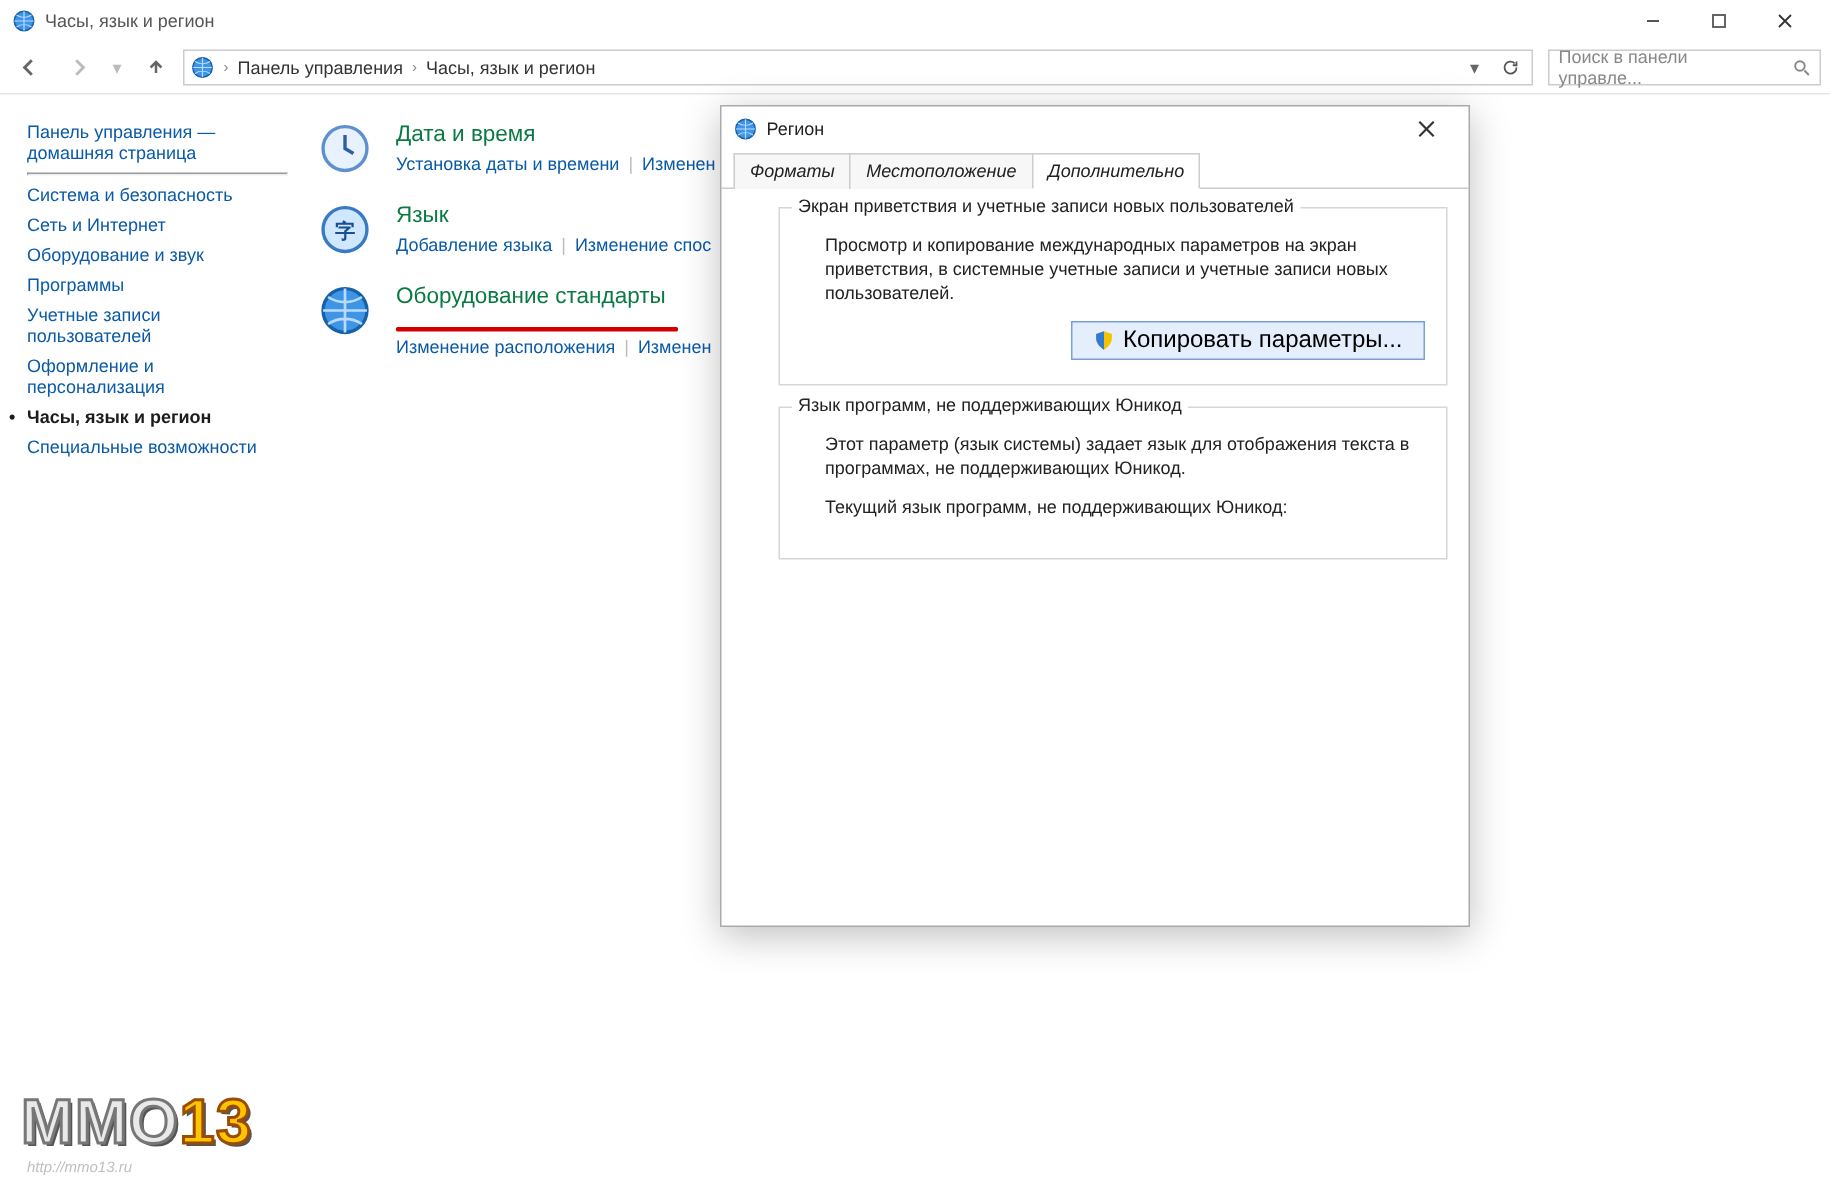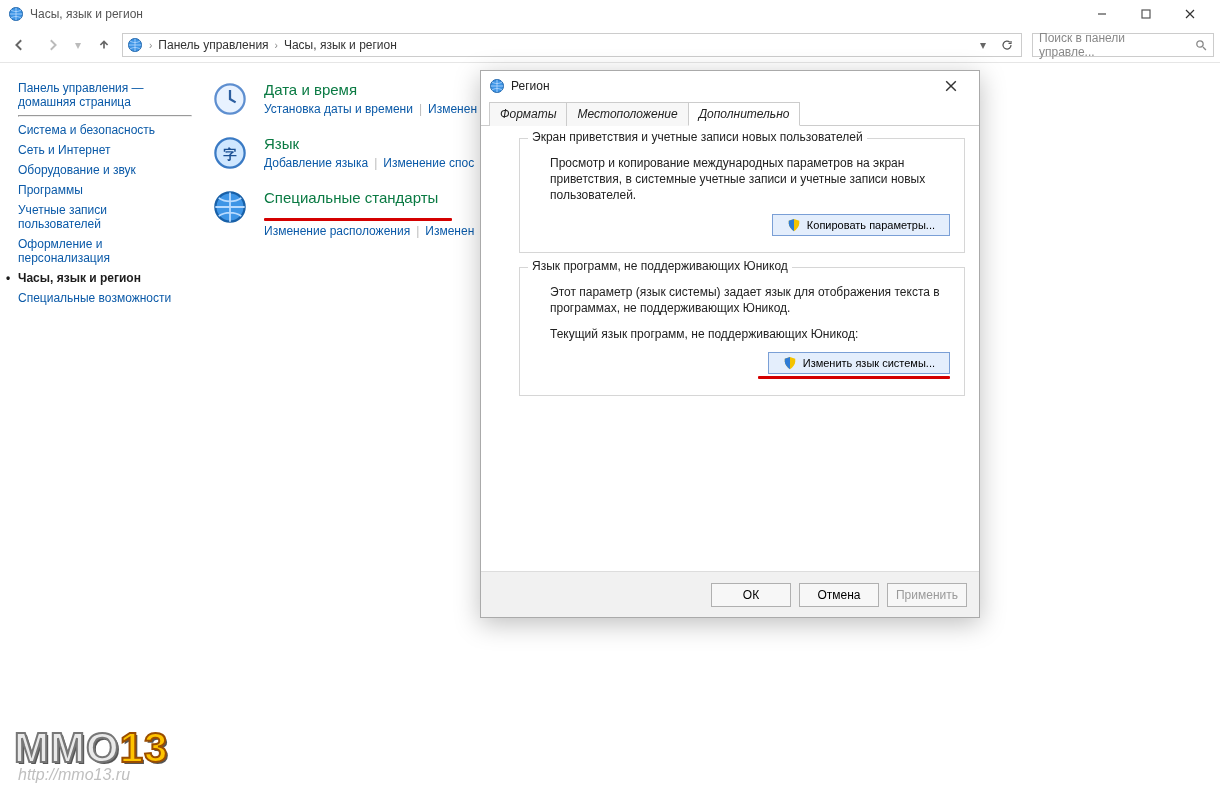--- a/index.html
+++ b/index.html
@@ -132,21 +132,21 @@
     font-size:12px; color:#222;
   }
   .group p { margin:4px 0 10px 16px; font-size:12px; line-height:1.35; }
   .group .sub { margin-left:32px; }
   .uac-btn {
     display:inline-flex; align-items:center;
     gap:6px;
     border:1px solid #7a9fd6;
     background:#e4eefc;
     padding:3px 14px;
-    font-family:inherit; font-size:11px;
+    font-family:inherit; font-size:16px;
     min-width:170px;
     justify-content:space-between;
   }
   .btn-row-right { display:flex; justify-content:flex-end; margin-top:8px; }
   .dlg-footer {
     height:46px;
     background:#f1f1f1;
     border-top:1px solid #ddd;
     display:flex; justify-content:flex-end; align-items:center;
     gap:8px; padding:0 12px;
@@ -166,21 +166,21 @@
     font-weight:900;
     font-size:42px;
     letter-spacing:1px;
     color:#e9e9e9;
     -webkit-text-stroke:2px #777;
     text-shadow:2px 2px 0 #555;
   }
   .watermark .n13 { color:#ffc400; -webkit-text-stroke:2px #9a4d00; }
   .watermark-url {
     position:absolute; left:18px; bottom:16px;
-    color:#bfbfbf; font-size:16px; font-style:italic;
+    color:#bfbfbf; font-size:10px; font-style:italic;
   }
   .shield { width:14px; height:14px; }
 </style>
 </head>
 <body>
 
 <svg width="0" height="0" style="position:absolute">
   <defs>
     <symbol id="sym-globe" viewBox="0 0 16 16">
       <circle cx="8" cy="8" r="6.5" fill="#3e95e6" stroke="#1860a8"></circle>
@@ -334,21 +334,21 @@
           <span>Изменение спос</span>
         </div>
       </div>
     </div>
 
     <div class="cat">
       <svg class="cat-icon">
           <use href="#sym-globe"></use>
         </svg>
       <div>
-        <div class="cat-title">Специальные стандарты</div>
+        <div class="cat-title">Оборудование стандарты</div>
         <span class="hl-red" style="width:188px;margin-top:-2px"></span>
         <div class="cat-links">
           <span>Изменение расположения</span>
           <span class="sep">|</span>
           <span>Изменен</span>
         </div>
       </div>
     </div>
   </div>
 </div>
@@ -382,34 +382,20 @@
             </svg>
           <span>Копировать параметры...</span>
         </button>
       </div>
     </div>
 
     <div class="group">
       <div class="legend">Язык программ, не поддерживающих Юникод</div>
       <p>Этот параметр (язык системы) задает язык для отображения текста в программах, не поддерживающих Юникод.</p>
       <p style="margin-left:16px">Текущий язык программ, не поддерживающих Юникод:</p>
-      <div class="btn-row-right" style="flex-direction:column;align-items:flex-end;gap:2px">
-        <button class="uac-btn">
-          <svg class="shield">
-              <use href="#sym-shield"></use>
-            </svg>
-          <span>Изменить язык системы...</span>
-        </button>
-        <span class="hl-red" style="width:192px"></span>
-      </div>
-    </div>
-  </div>
-  <div class="dlg-footer">
-    <button class="win-btn">ОК</button>
-    <button class="win-btn">Отмена</button>
-    <button class="win-btn disabled">Применить</button>
+    </div>
   </div>
 </div>
 
 <div class="watermark">
   <span>MMO</span><span class="n13">13</span>
 </div>
 <div class="watermark-url">http://mmo13.ru</div>
 
 </body></html>

